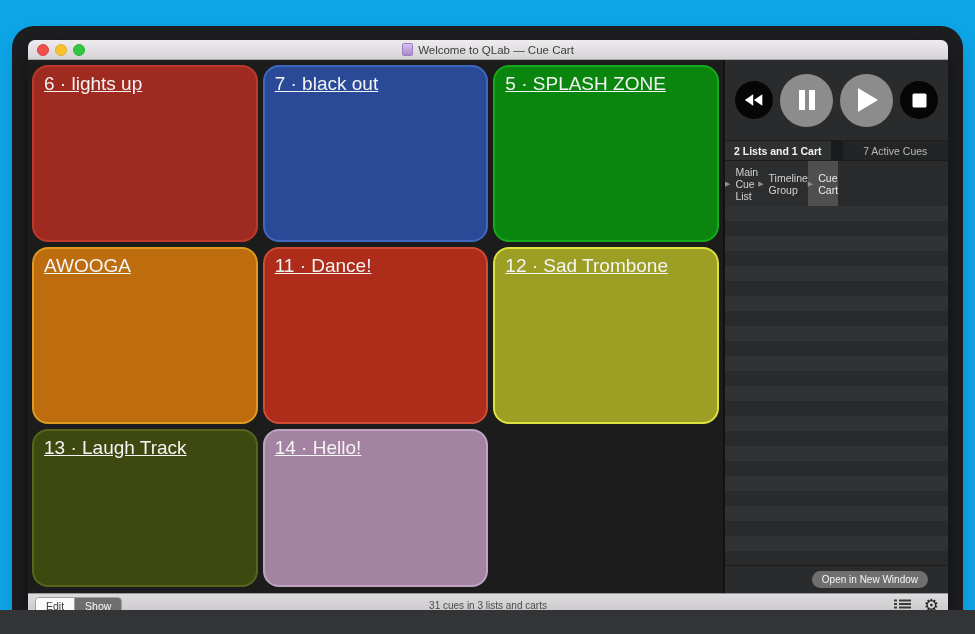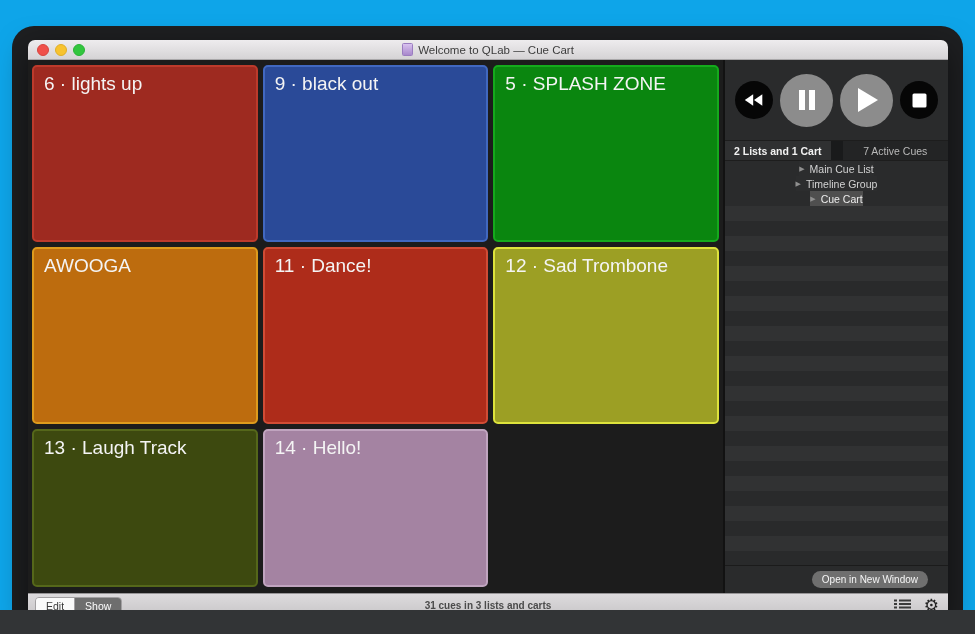--- a/index.html
+++ b/index.html
@@ -15,51 +15,51 @@
   .light.yellow{background:#f8c32f;border:0.5px solid #dfae27;}
   .light.green{background:#32c63e;border:0.5px solid #2bb237;}
   .titletext{display:flex;align-items:center;gap:5px;font-size:11.5px;color:#3d3d3d;font-weight:500;}
   .docicon{width:9px;height:11px;background:linear-gradient(#d9c2ef,#a888cc);border:0.5px solid #9a7cc0;border-radius:1.5px;}
 
   
   .mainrow{flex:1;display:flex;min-height:0;}
 
   
   .cart{flex:1;background:#1c1c1c;padding:5px 4px 6px 4px;display:grid;grid-template-columns:1fr 1fr 1fr;grid-template-rows:177px 177px 1fr;gap:5px;border-right:2px solid #121212;}
-  .tile{border:2px solid #888;border-radius:5px;padding:6px 10px;font-size:19px;color:#f4f4f4;overflow:hidden;cursor:pointer;}
+  .tile{border:2px solid #888;border-radius:16px;padding:6px 10px;font-size:19px;color:#f4f4f4;overflow:hidden;cursor:pointer;text-decoration:underline;}
 
   
   .panel{flex:0 0 223px;background:#2a2b2c;display:flex;flex-direction:column;min-height:0;}
   .transport{flex:0 0 80px;display:flex;align-items:center;justify-content:center;gap:7px;}
   .tbtn{border-radius:50%;display:flex;align-items:center;justify-content:center;cursor:pointer;border:none;padding:0;}
   .tbtn.small{width:38px;height:38px;background:#060606;}
   .tbtn.big{width:53px;height:53px;background:#8c8c8c;}
 
   .tabs{flex:0 0 19px;display:flex;gap:12px;background:#191a1b;border-top:1px solid #1d1d1d;border-bottom:1px solid #1d1d1d;}
   .tab{flex:1;display:flex;align-items:center;justify-content:center;font-size:10.5px;cursor:pointer;}
   .tab.active{background:#2f3031;color:#f2f2f2;font-weight:bold;}
   .tab.inactive{background:#232425;color:#b9b9b9;}
 
-  .tree{flex:0 0 45px;display:flex;flex-direction:column;align-items:center;}
+  .tree{flex:0 0 45px;display:flex;flex-direction:row;}
   .treerow{flex:0 0 15px;display:flex;align-items:center;justify-content:center;font-size:10.5px;color:#d2d2d2;background:#2c2d2e;cursor:pointer;}
   .treerow.selected{background:#4f4f4f;color:#ececec;}
   .treerow .tri{font-size:7px;color:#8f8f8f;margin-right:5px;transform:translateY(-0.5px);}
 
   .stripes{flex:1;background:repeating-linear-gradient(to bottom,#313233 0 15px,#292a2b 15px 30px);}
 
   .panelfooter{flex:0 0 27px;border-top:1px solid #1b1b1b;display:flex;align-items:center;justify-content:flex-end;padding-right:20px;}
   .openbtn{background:#6f6f6f;color:#f6f6f6;font-size:10px;border:none;border-radius:9px;padding:3px 10px;cursor:pointer;font-family:"Liberation Sans",sans-serif;}
 
   
   .bottombar{flex:0 0 23px;background:linear-gradient(#dddbdd,#c7c5c7);border-top:1px solid #979597;position:relative;display:flex;align-items:center;}
   .segmented{position:absolute;left:7px;display:flex;border:1px solid #a2a0a2;border-radius:4px;overflow:hidden;height:15px;}
   .seg{display:flex;align-items:center;justify-content:center;font-size:10.5px;padding:0 10px;cursor:pointer;}
   .seg.edit{background:#fafafa;color:#3a3a3a;border-right:1px solid #a2a0a2;}
   .seg.show{background:#6e6e6e;color:#fbfbfb;}
-  .statustext{flex:1;text-align:center;font-size:10px;color:#4b4b4b;font-weight:bold;}
+  .statustext{flex:1;text-align:center;font-size:10px;color:#4b4b4b;}
   .baricons{position:absolute;right:9px;display:flex;align-items:center;gap:13px;}
   .gear{font-size:17px;color:#242424;line-height:1;cursor:pointer;}
   .listicon{cursor:pointer;display:block;}
 </style>
 </head>
 <body>
 
 <div class="stage">
   <div class="backdrop"></div>
 
@@ -74,21 +74,21 @@
       <div class="titletext">
         <span class="docicon"></span>
         <span>Welcome to QLab — Cue Cart</span>
       </div>
     </div>
 
     <div class="mainrow">
 
       <div class="cart">
         <div class="tile" style="background: rgb(158, 42, 32); border-color: rgb(189, 58, 43);">6 · lights up</div>
-        <div class="tile" style="background: rgb(42, 74, 152); border-color: rgb(65, 104, 192);">9 · black out</div>
+        <div class="tile" style="background: rgb(42, 74, 152); border-color: rgb(65, 104, 192);">7 · black out</div>
         <div class="tile" style="background: rgb(10, 134, 15); border-color: rgb(20, 170, 28);">5 · SPLASH ZONE</div>
         <div class="tile" style="background: rgb(189, 108, 14); border-color: rgb(222, 155, 29);">AWOOGA</div>
         <div class="tile" style="background: rgb(174, 44, 26); border-color: rgb(209, 76, 53);">11 · Dance!</div>
         <div class="tile" style="background: rgb(156, 159, 36); border-color: rgb(221, 227, 60);">12 · Sad Trombone</div>
         <div class="tile" style="background: rgb(61, 73, 15); border-color: rgb(85, 103, 26);">13 · Laugh Track</div>
         <div class="tile" style="background: rgb(164, 131, 162); border-color: rgb(192, 164, 191);">14 · Hello!</div>
       </div>
 
       <div class="panel">
 

